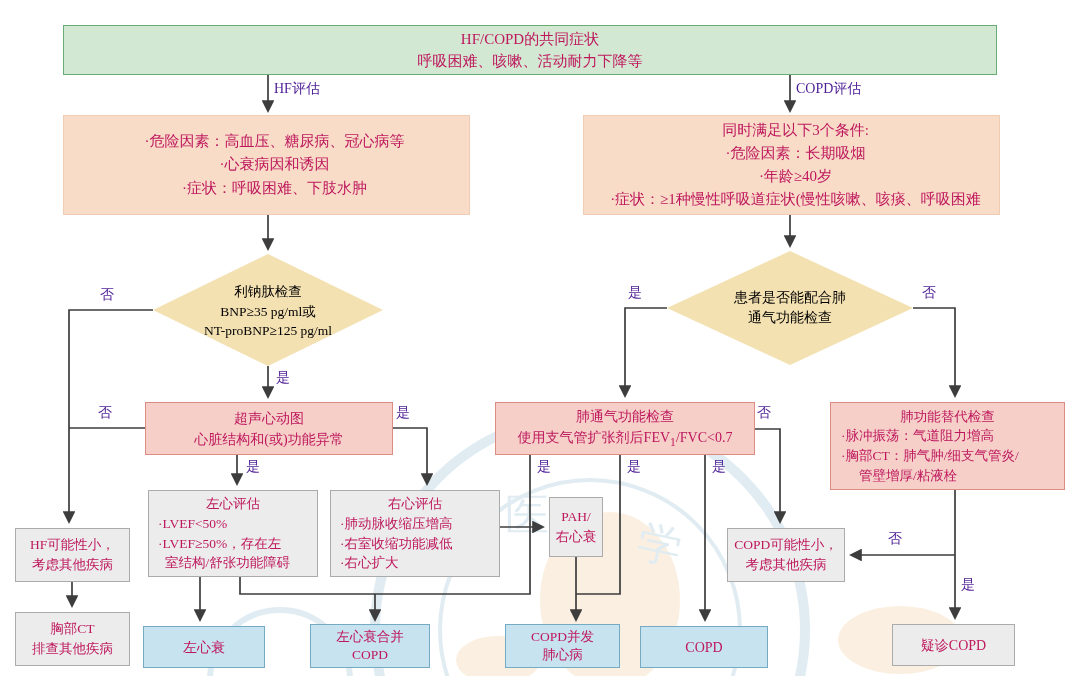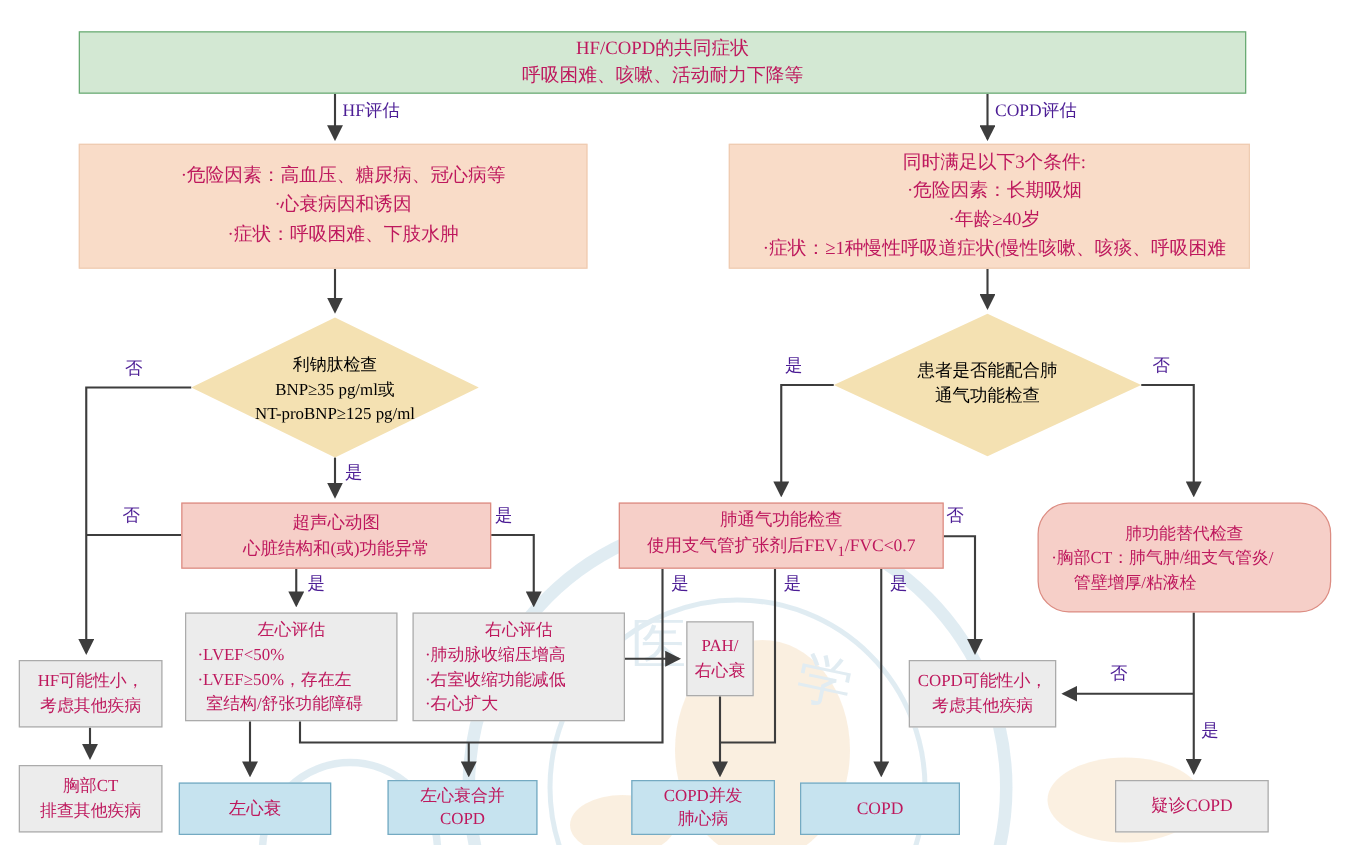--- a/index.html
+++ b/index.html
@@ -106,22 +106,23 @@
   <div class="node red center" style="left:145px;top:402px;width:248px;height:53px;">
     <div>超声心动图</div>
     <div>心脏结构和(或)功能异常</div>
   </div>
 
   <div class="node red center" style="left:495px;top:402px;width:260px;height:53px;">
     <div>肺通气功能检查</div>
     <div><span>使用支气管扩张剂后FEV</span><sub>1</sub><span>/FVC&lt;0.7</span></div>
   </div>
 
-  <div class="node red small" style="left:830px;top:402px;width:235px;height:88px;padding:2px 4px;border-radius:25px;">
+  <div class="node red small" style="left:830px;top:402px;width:235px;height:88px;padding:2px 4px;">
     <div class="title">肺功能替代检查</div>
+    <div class="bl">·脉冲振荡：气道阻力增高</div>
     <div class="bl">·胸部CT：肺气肿/细支气管炎/</div>
     <div class="bl indent">管壁增厚/粘液栓</div>
   </div>
 
   <div class="node gray small" style="left:148px;top:490px;width:170px;height:87px;padding:2px 3px;">
     <div class="title">左心评估</div>
     <div class="bl">·LVEF&lt;50%</div>
     <div class="bl">·LVEF≥50%，存在左</div>
     <div class="bl indent" style="padding-left:13px;">室结构/舒张功能障碍</div>
   </div>

